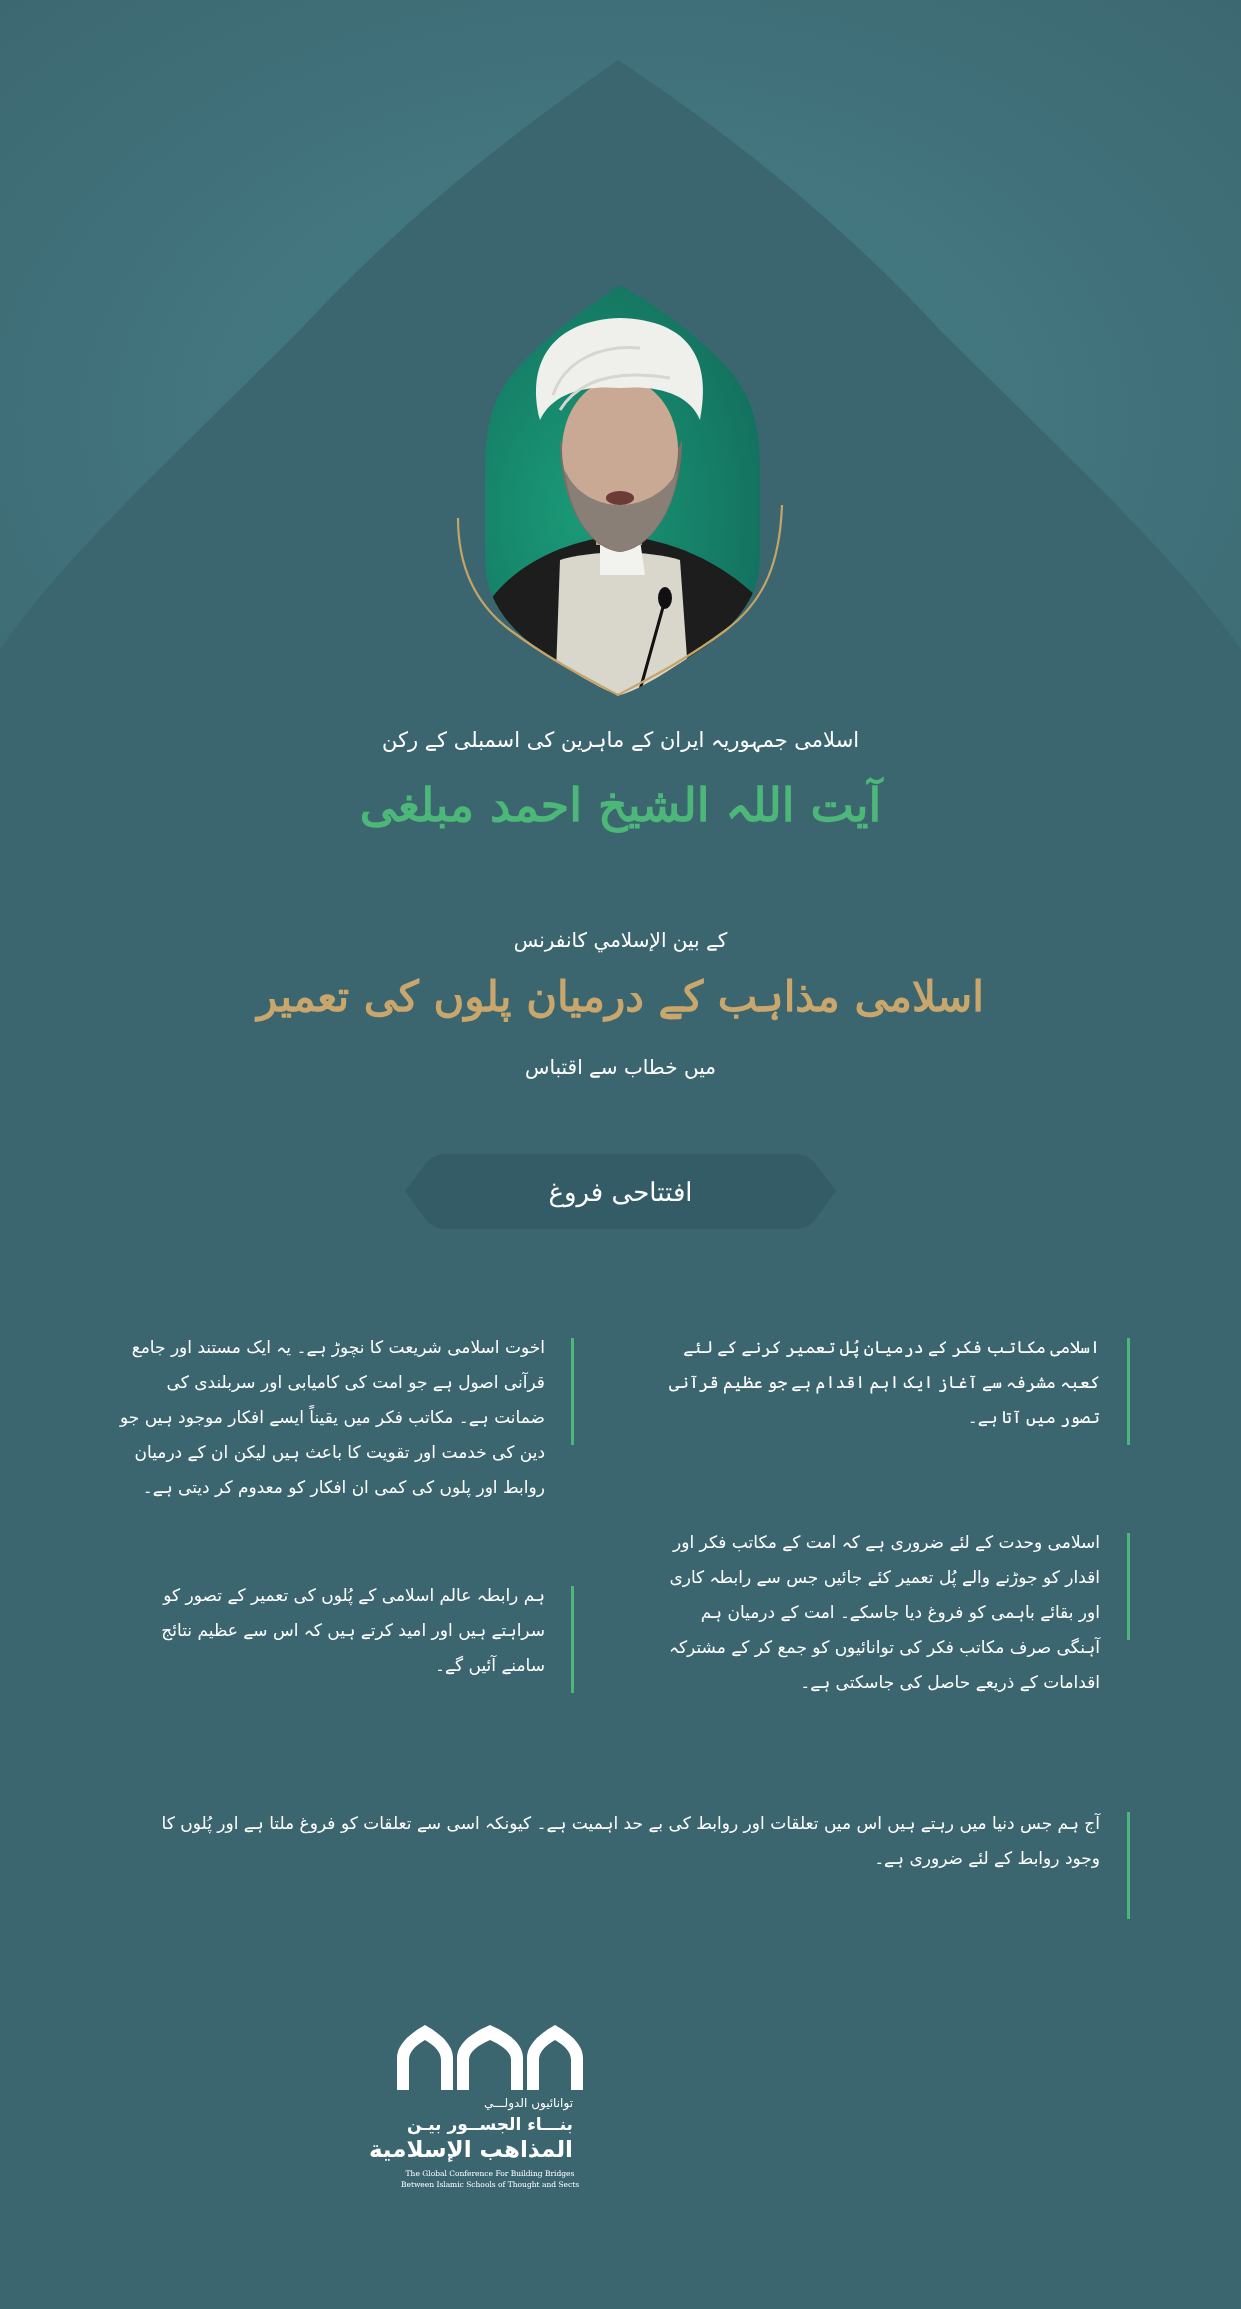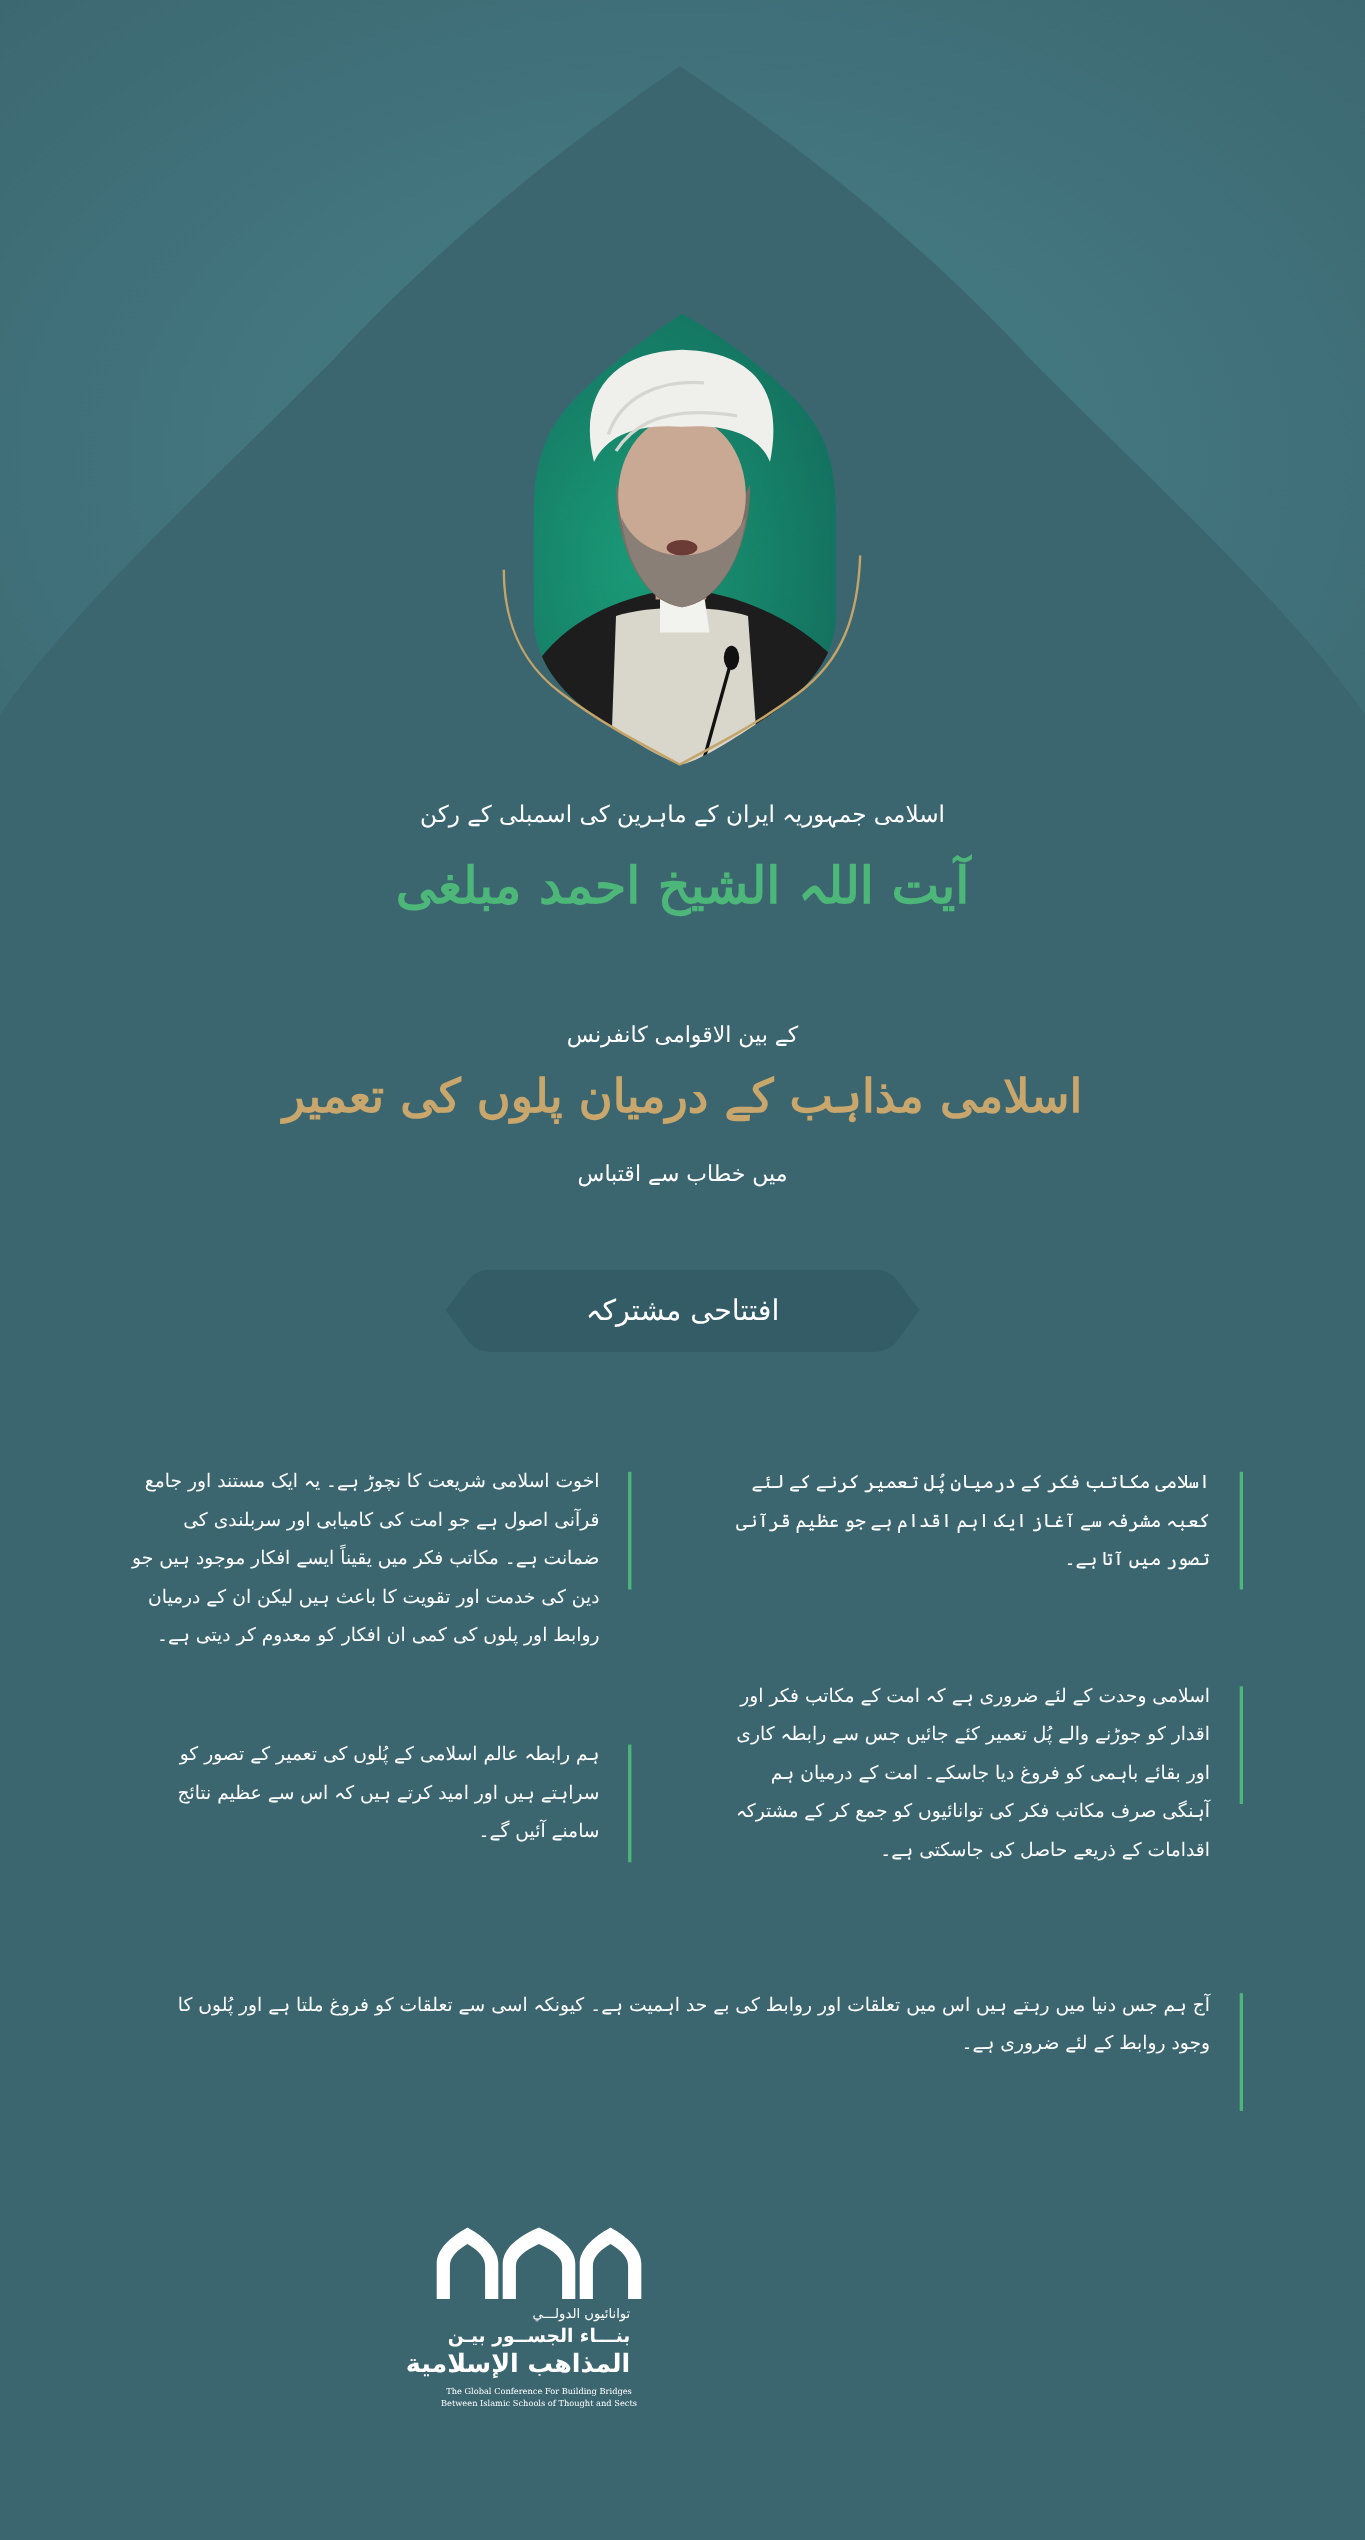--- a/index.html
+++ b/index.html
@@ -111,29 +111,29 @@
     <line x1="665" y1="600" x2="640" y2="690" stroke="#111" stroke-width="3"></line>
     <ellipse cx="665" cy="598" rx="7" ry="11" fill="#111"></ellipse>
   </g>
 
   <path d="M458,518 C458,560 470,600 510,630 C550,660 590,680 618,695 C646,680 686,660 726,630 C766,600 780,560 782,505" fill="none" stroke="#c4a468" stroke-width="2.2"></path>
 </svg>
 
 <div class="center-text subtitle rtl">اسلامی جمہوریہ ایران کے ماہرین کی اسمبلی کے رکن</div>
 <div class="center-text name rtl">آیت اللہ الشیخ احمد مبلغی</div>
 
-<div class="center-text conf-label rtl">کے بین الاقوامی کانفرنس</div>
+<div class="center-text conf-label rtl">کے بین الإسلامي کانفرنس</div>
 <div class="center-text conf-title rtl">اسلامی مذاہب کے درمیان پلوں کی تعمیر</div>
 <div class="center-text excerpt rtl">میں خطاب سے اقتباس</div>
 
 <div class="session-badge">
   <svg width="467" height="75" viewBox="0 0 467 75">
     <path d="M18,37 L40,8 C46,2 52,0 60,0 L407,0 C415,0 421,2 427,8 L449,37 L427,67 C421,73 415,75 407,75 L60,75 C52,75 46,73 40,67 Z" fill="#345c66"></path>
   </svg>
-  <div class="session-label rtl">افتتاحی مشترکہ</div>
+  <div class="session-label rtl">افتتاحی فروغ</div>
 </div>
 
 <div class="quote-bar" style="left:1127px; top:1338px; height:107px;"></div>
 <div class="quote rtl" style="left:660px; top:1330px; width:440px;font-family:Liberation Serif, serif;">اسلامی مکاتب فکر کے درمیان پُل تعمیر کرنے کے لئے کعبہ مشرفہ سے آغاز ایک اہم اقدام ہے جو عظیم قرآنی تصور میں آتا ہے۔</div>
 
 <div class="quote-bar" style="left:571px; top:1338px; height:107px;"></div>
 <div class="quote rtl" style="left:120px; top:1330px; width:425px;">اخوت اسلامی شریعت کا نچوڑ ہے۔ یہ ایک مستند اور جامع قرآنی اصول ہے جو امت کی کامیابی اور سربلندی کی ضمانت ہے۔ مکاتب فکر میں یقیناً ایسے افکار موجود ہیں جو دین کی خدمت اور تقویت کا باعث ہیں لیکن ان کے درمیان روابط اور پلوں کی کمی ان افکار کو معدوم کر دیتی ہے۔</div>
 
 <div class="quote-bar" style="left:1127px; top:1533px; height:107px;"></div>
 <div class="quote rtl" style="left:660px; top:1525px; width:440px;">اسلامی وحدت کے لئے ضروری ہے کہ امت کے مکاتب فکر اور اقدار کو جوڑنے والے پُل تعمیر کئے جائیں جس سے رابطہ کاری اور بقائے باہمی کو فروغ دیا جاسکے۔ امت کے درمیان ہم آہنگی صرف مکاتب فکر کی توانائیوں کو جمع کر کے مشترکہ اقدامات کے ذریعے حاصل کی جاسکتی ہے۔</div>

